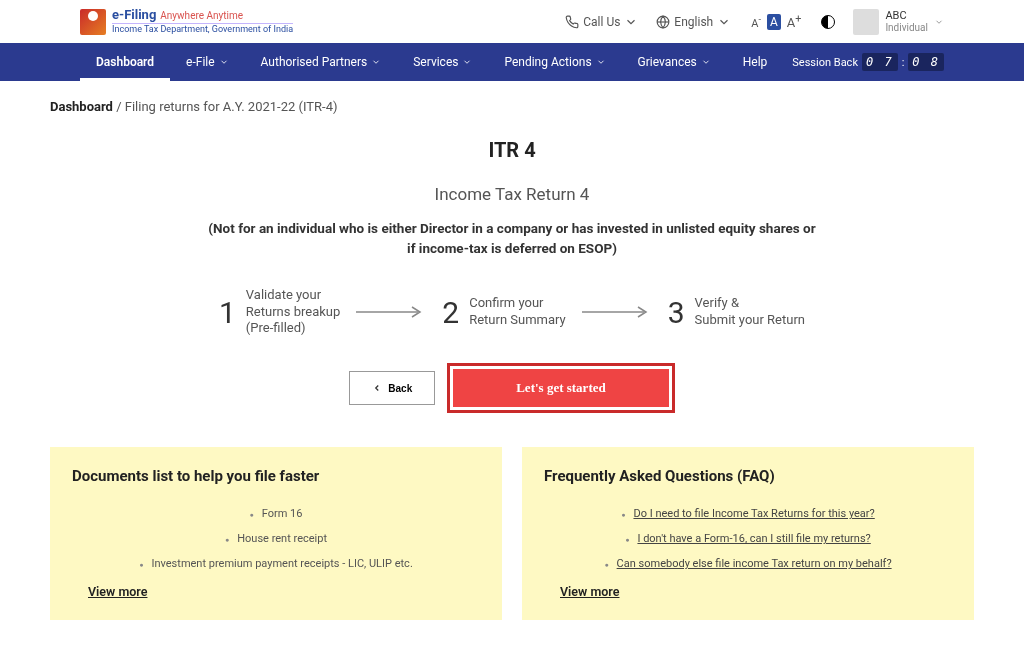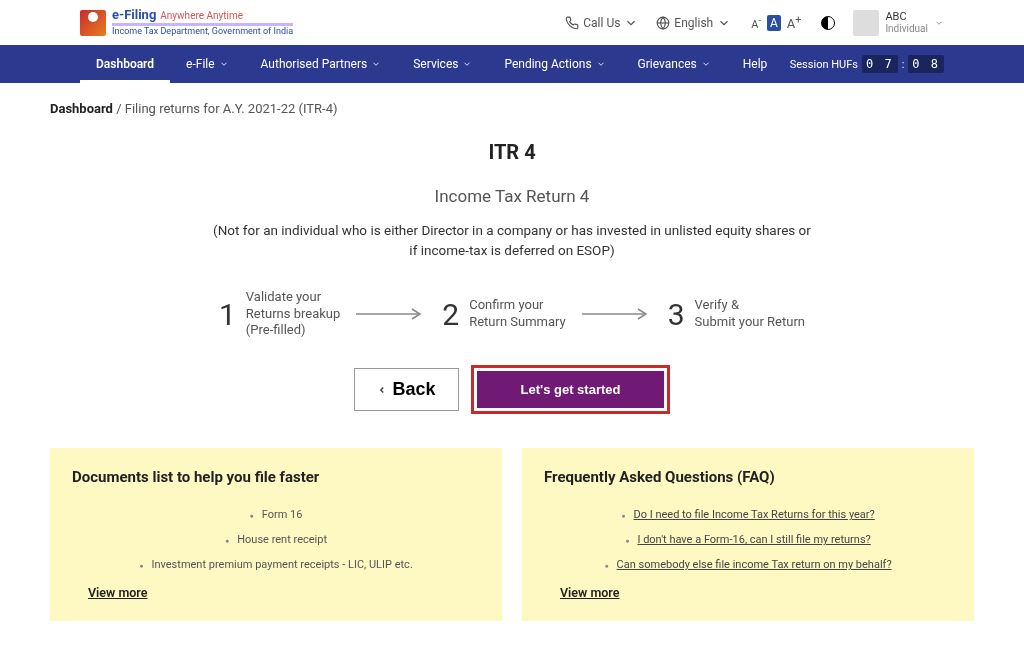--- a/index.html
+++ b/index.html
@@ -6,66 +6,66 @@
   body { font-family: -apple-system, BlinkMacSystemFont, "Segoe UI", Roboto, Arial, sans-serif; background: #fff; color: #333; width: 1024px; }
   
   
   .header-top { display: flex; align-items: center; padding: 8px 80px 8px 80px; gap: 10px; }
   .logo-block { display: flex; align-items: center; gap: 6px; flex: 1; }
   .logo-emblem { width: 26px; height: 26px; background: linear-gradient(135deg,#c92a2a,#e67e22); border-radius: 2px; position: relative; }
   .logo-emblem::before { content:""; position:absolute; top:2px; left:50%; transform:translateX(-50%); width:10px; height:10px; background:#fff; border-radius:50%; }
   .logo-text { display:flex; flex-direction:column; line-height:1.1; }
   .logo-title { color:#2b4fa1; font-weight:700; font-size:13px; }
   .logo-title .tag { color:#d9534f; font-weight:400; font-size:10px; margin-left:4px; }
-  .logo-sub { color:#2b4fa1; font-size:9px; border-top:3px solid #c4b5fd; margin-top:1px; padding-top:1px; }
+  .logo-sub { color:#2b4fa1; font-size:9px; border-top:1px solid #c4b5fd; margin-top:1px; padding-top:1px; }
   
   .header-utils { display:flex; align-items:center; gap:18px; font-size:12px; color:#555; }
   .util { display:flex; align-items:center; gap:4px; cursor:pointer; }
   .util svg, .util .ic { width:14px; height:14px; }
   .fontsize span { font-size:11px; padding:0 2px; }
   .fontsize .mid { background:#2b4fa1; color:#fff; padding:1px 3px; border-radius:2px; font-size:12px; }
   .fontsize .big { font-size:13px; }
   .contrast { width:14px; height:14px; border-radius:50%; background:linear-gradient(90deg,#000 50%,#fff 50%); border:1px solid #000; }
   .avatar { width:26px; height:26px; background:#ddd; border-radius:2px; }
   .user-block { display:flex; align-items:center; gap:6px; }
   .user-text { display:flex; flex-direction:column; line-height:1.1; }
   .user-name { font-size:11px; color:#333; }
   .user-type { font-size:10px; color:#888; }
   
   
   .nav { background:#2b3a8f; display:flex; align-items:center; padding:0 80px; height:38px; color:#fff; font-size:12px; }
   .nav-item { padding:0 16px; height:38px; display:flex; align-items:center; gap:4px; cursor:pointer; }
   .nav-item.active { border-bottom:3px solid #fff; font-weight:600; padding-top:3px; }
   .nav-spacer { flex:1; }
   .session { font-size:11px; display:flex; align-items:center; gap:4px; }
-  .session .digit { background:#1a255e; padding:2px 4px; border-radius:2px; font-family:monospace; font-size:12px; letter-spacing:2px; }
+  .session .digit { background:#1a255e; padding:2px 4px; border-radius:2px; font-family:monospace; font-size:12px; letter-spacing:2px;font-style:italic; }
   
   
   .breadcrumb { padding:18px 50px 8px; font-size:13px; color:#555; }
   .breadcrumb b { color:#222; font-weight:700; }
   
   
   .main { padding:6px 80px 20px; text-align:center; }
   .title { font-size:20px; font-weight:700; color:#222; margin-top:10px; }
   .subtitle { font-size:17px; color:#555; margin-top:22px; }
   .desc { font-size:13.5px; color:#333; margin-top:14px; line-height:1.5; max-width:820px; margin-left:auto; margin-right:auto; }
-  .desc.note { margin-top:14px; }
+  .desc.note { margin-top:14px;font-weight:bold; }
   
   
   .steps { display:flex; align-items:center; justify-content:center; gap:16px; margin-top:28px; }
   .step { display:flex; align-items:center; gap:10px; text-align:left; }
   .step-num { font-size:30px; font-weight:400; color:#333; }
   .step-text { font-size:13px; color:#555; line-height:1.3; }
   .arrow { flex-shrink:0; }
   
   
   .btn-row { display:flex; justify-content:center; gap:0; margin-top:26px; align-items:center; }
-  .btn-back { background:#fff; border:1px solid #999; padding:10px 22px; font-size:18px; font-weight:600; display:flex; align-items:center; gap:6px; cursor:pointer; }
+  .btn-back { background:#fff; border:1px solid #999; padding:10px 22px; font-size:10px; font-weight:600; display:flex; align-items:center; gap:6px; cursor:pointer; }
   .btn-primary-wrap { border:3px solid #c92a2a; margin-left:12px; padding:3px; }
-  .btn-primary { background:#701a75; color:#fff; border:none; padding:11px 44px; font-size:13px; font-weight:600; cursor:pointer; }
+  .btn-primary { background:#ef4444; color:#fff; border:none; padding:11px 63px; font-size:13px; font-weight:600; cursor:pointer;font-family:Liberation Serif, serif; }
   
   
   .panels { display:flex; gap:20px; padding:14px 50px 20px; }
   .panel { flex:1; background:#fef9c3; padding:20px 22px; }
   .panel h3 { font-size:15px; font-weight:700; color:#222; margin-bottom:16px; }
   .panel ul { list-style:none; }
   .panel li { font-size:11px; color:#555; padding:6px 0; display:flex; align-items:flex-start; gap:8px;justify-content:center; }
   .panel li::before { content:"●"; font-size:7px; color:#888; margin-top:4px; }
   .panel a { color:#444; text-decoration:underline; cursor:pointer; }
   .panel .viewmore { font-size:12.5px; font-weight:600; color:#222; text-decoration:underline; margin-top:8px; display:inline-block; cursor:pointer; margin-left:16px; }
@@ -157,21 +157,21 @@
       <span>Grievances</span>
       <svg class="chev" viewBox="0 0 24 24" fill="none" stroke="#fff" stroke-width="2">
         <polyline points="6 9 12 15 18 9"></polyline>
       </svg>
     </div>
   <div class="nav-item">
       <span>Help</span>
     </div>
   <div class="nav-spacer"></div>
   <div class="session">
-    <span>Session HUFs</span>
+    <span>Session Back</span>
     <span class="digit">0 7</span>:<span class="digit">0 8</span>
   </div>
 </div>
 
 <div class="breadcrumb">
   <b>Dashboard</b> / <span>Filing returns for A.Y. 2021-22 (ITR-4)</span>
 </div>
 
 <div class="main">
   <div class="title">ITR 4</div>

